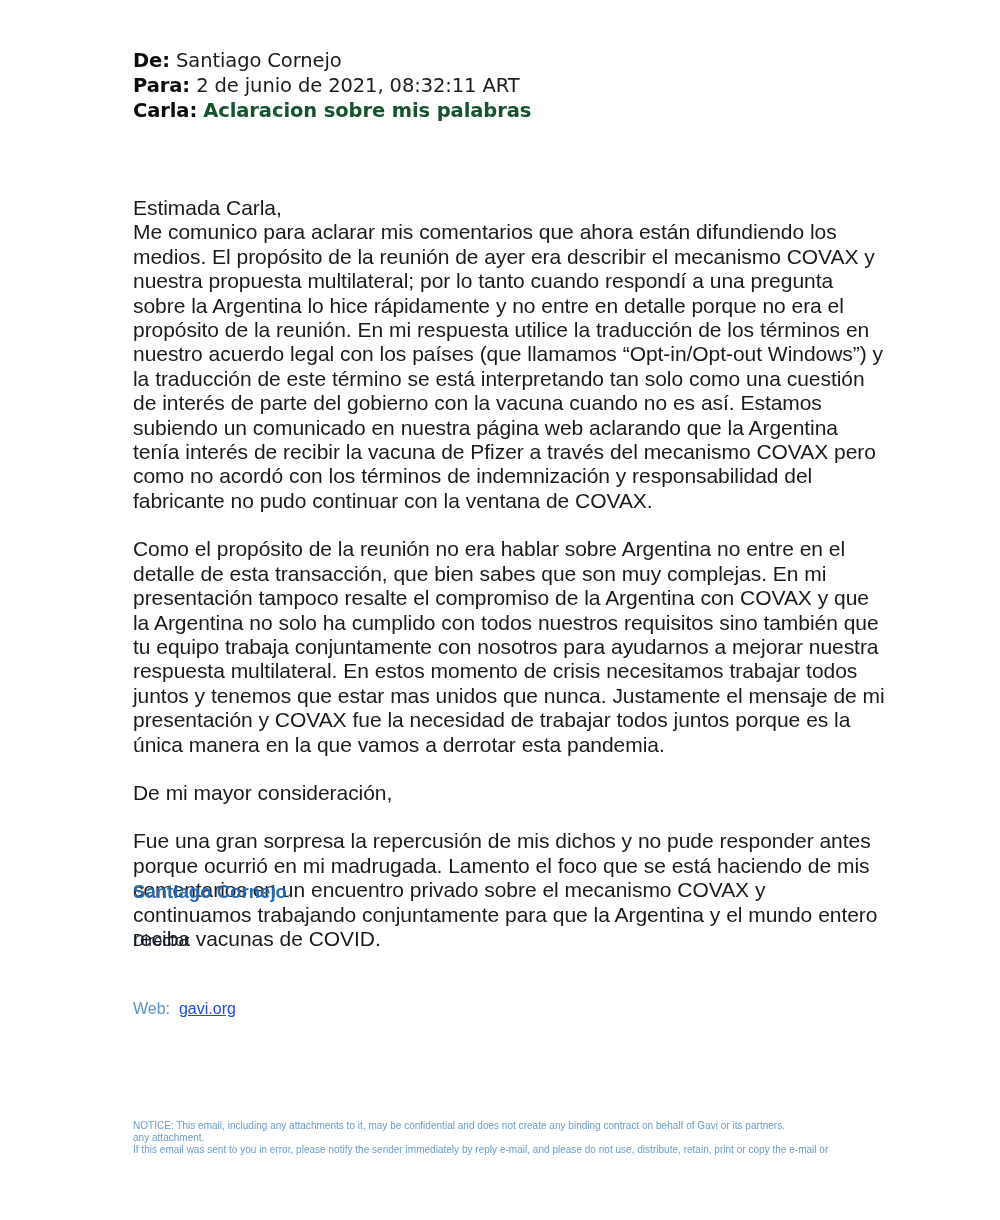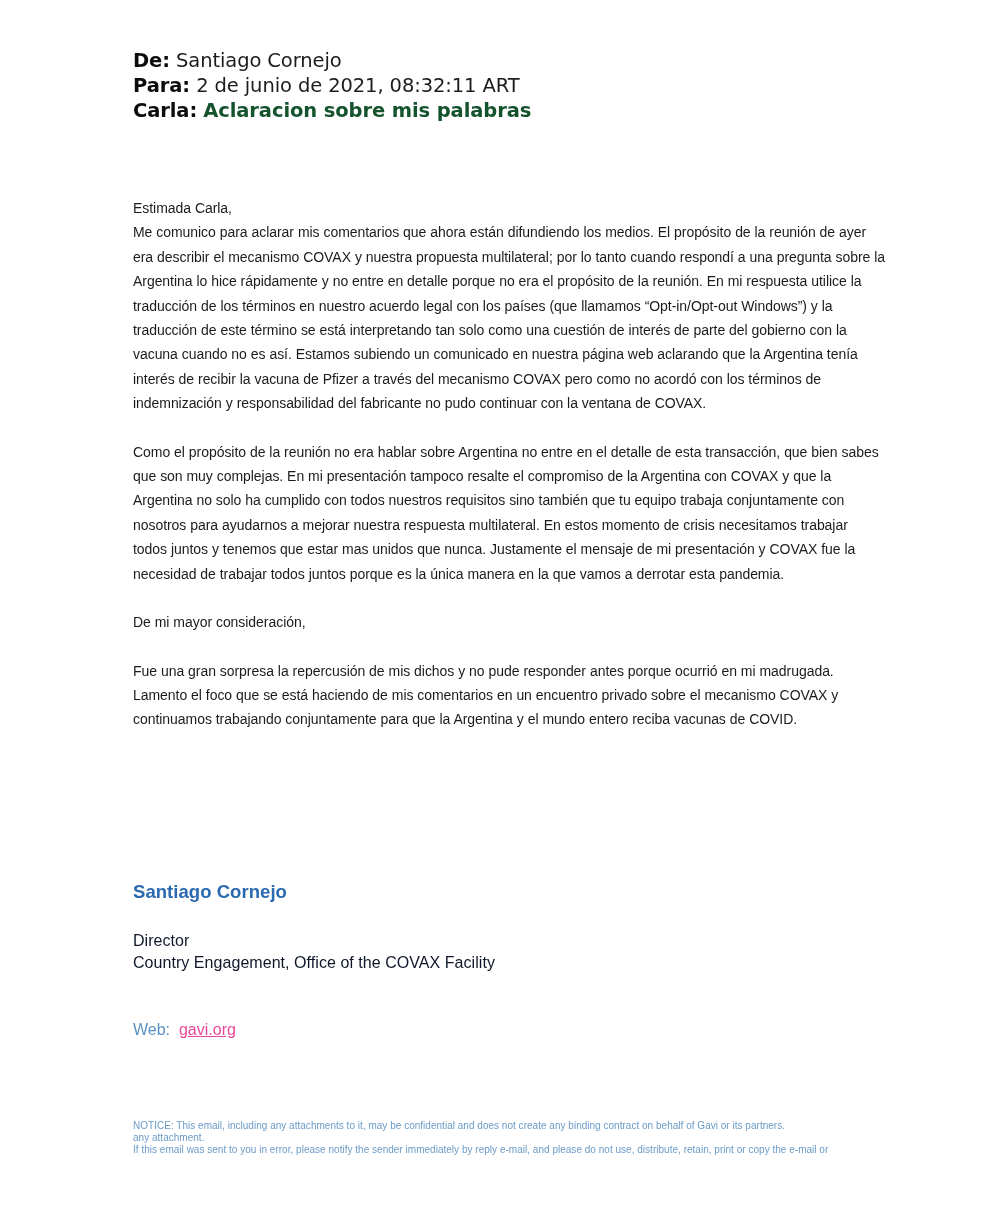--- a/index.html
+++ b/index.html
@@ -56,21 +56,21 @@
 
   
   .mail-body {
     position: absolute;
     left: 133px;
     top: 196px;
     width: 752px;
   }
   .para {
     font-family: "Liberation Sans", sans-serif;
-    font-size: 14px;
+    font-size: 21px;
     line-height: 24.4px;
     color: #1b1b1b;
     margin: 0 0 24px 0;
     text-align: left;
     letter-spacing: -0.05px;
     word-spacing: 0.1px;
   }
   .para.tight {
     margin-bottom: 0;
   }
@@ -105,21 +105,21 @@
   }
   .sig-web {
     margin-top: 46px;
     font-family: "Liberation Sans", sans-serif;
     font-size: 16px;
     line-height: 21px;
     color: #5a92c4;
   }
   .sig-web a,
   .sig-web .weblink {
-    color: #ec4899;
+    color: #1d4ed8;
     text-underline-offset: 1px;
   }
 
   
   .notice {
     position: absolute;
     left: 133px;
     top: 1120px;
     width: 740px;
   }
@@ -155,21 +155,20 @@
     <p class="para">Como el propósito de la reunión no era hablar sobre Argentina no entre en el detalle de esta transacción, que bien sabes que son muy complejas. En mi presentación tampoco resalte el compromiso de la Argentina con COVAX y que la Argentina no solo ha cumplido con todos nuestros requisitos sino también que tu equipo trabaja conjuntamente con nosotros para ayudarnos a mejorar nuestra respuesta multilateral. En estos momento de crisis necesitamos trabajar todos juntos y tenemos que estar mas unidos que nunca. Justamente el mensaje de mi presentación y COVAX fue la necesidad de trabajar todos juntos porque es la única manera en la que vamos a derrotar esta pandemia.</p>
     <p class="para">De mi mayor consideración,</p>
     <p class="para">Fue una gran sorpresa la repercusión de mis dichos y no pude responder antes porque ocurrió en mi madrugada. Lamento el foco que se está haciendo de mis comentarios en un encuentro privado sobre el mecanismo COVAX y continuamos trabajando conjuntamente para que la Argentina y el mundo entero reciba vacunas de COVID.</p>
   </div>
 
   <div class="signature">
     <div class="sig-name">Santiago Cornejo</div>
 
     <div class="sig-titles">
       <div class="sig-title-line">Director</div>
-      <div class="sig-title-line">Country Engagement, Office of the COVAX Facility</div>
     </div>
 
     <div class="sig-web">
       <span>Web:</span>
       <span>&nbsp;</span><a class="weblink" href="#">gavi.org</a>
     </div>
   </div>
 
   <div class="notice">
     <div class="notice-line">NOTICE: This email, including any attachments to it, may be confidential and does not create any binding contract on behalf of Gavi or its partners.</div>

